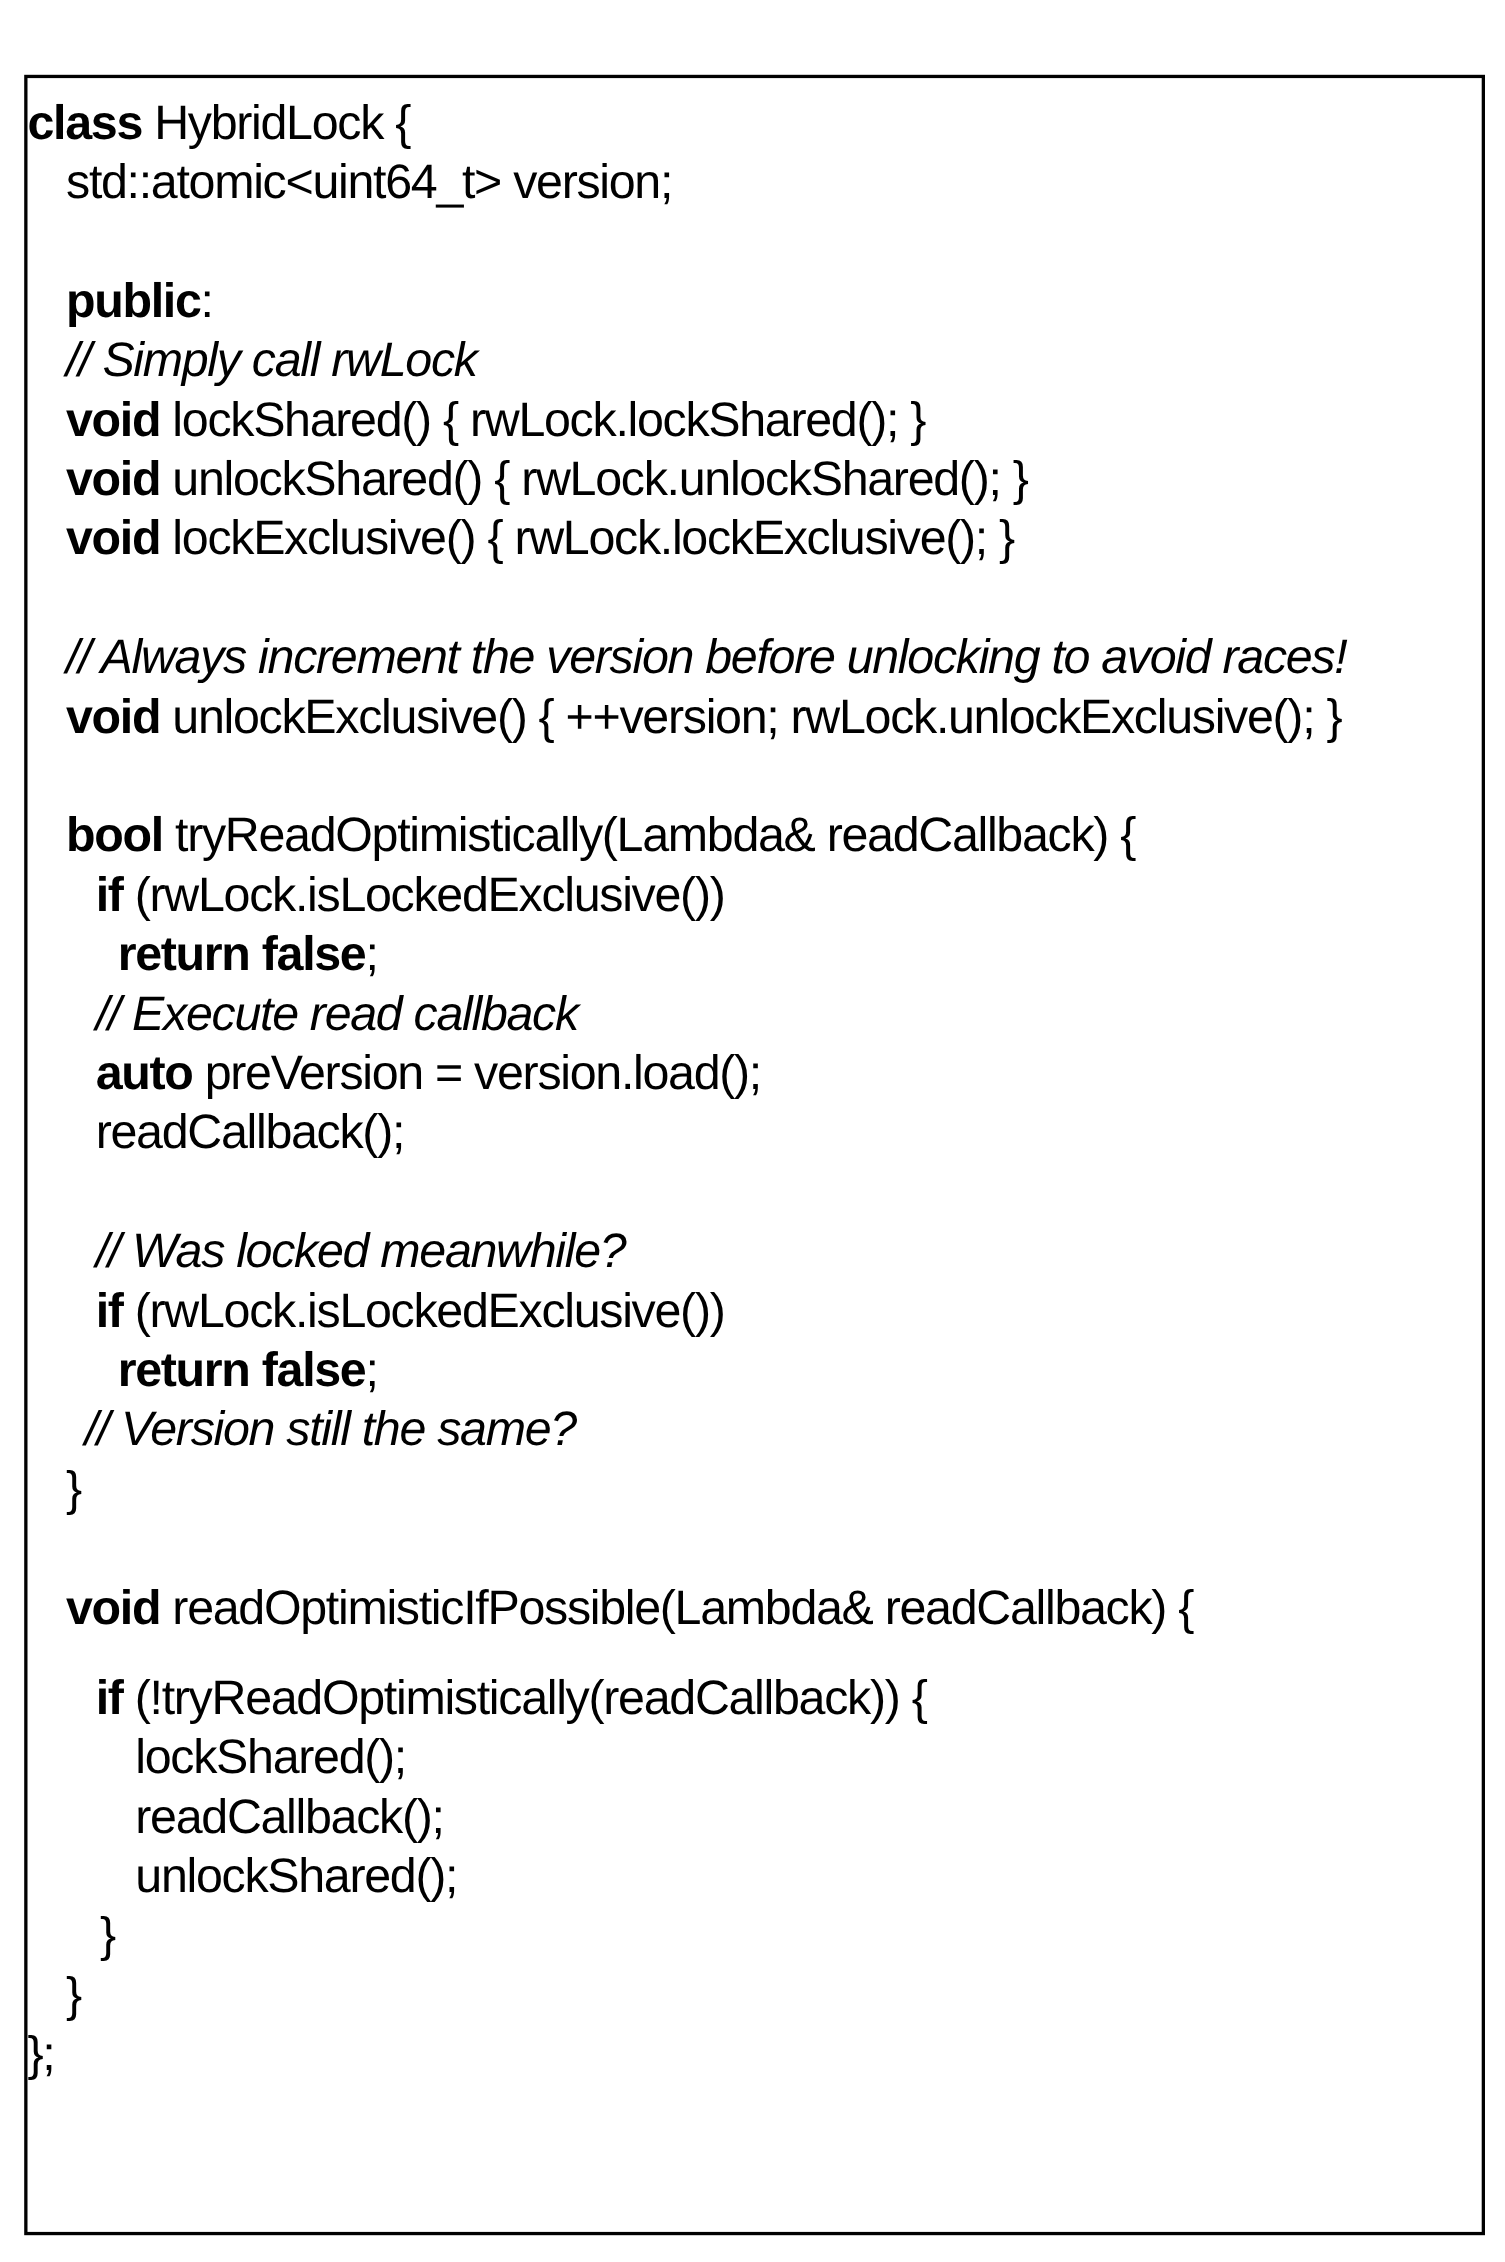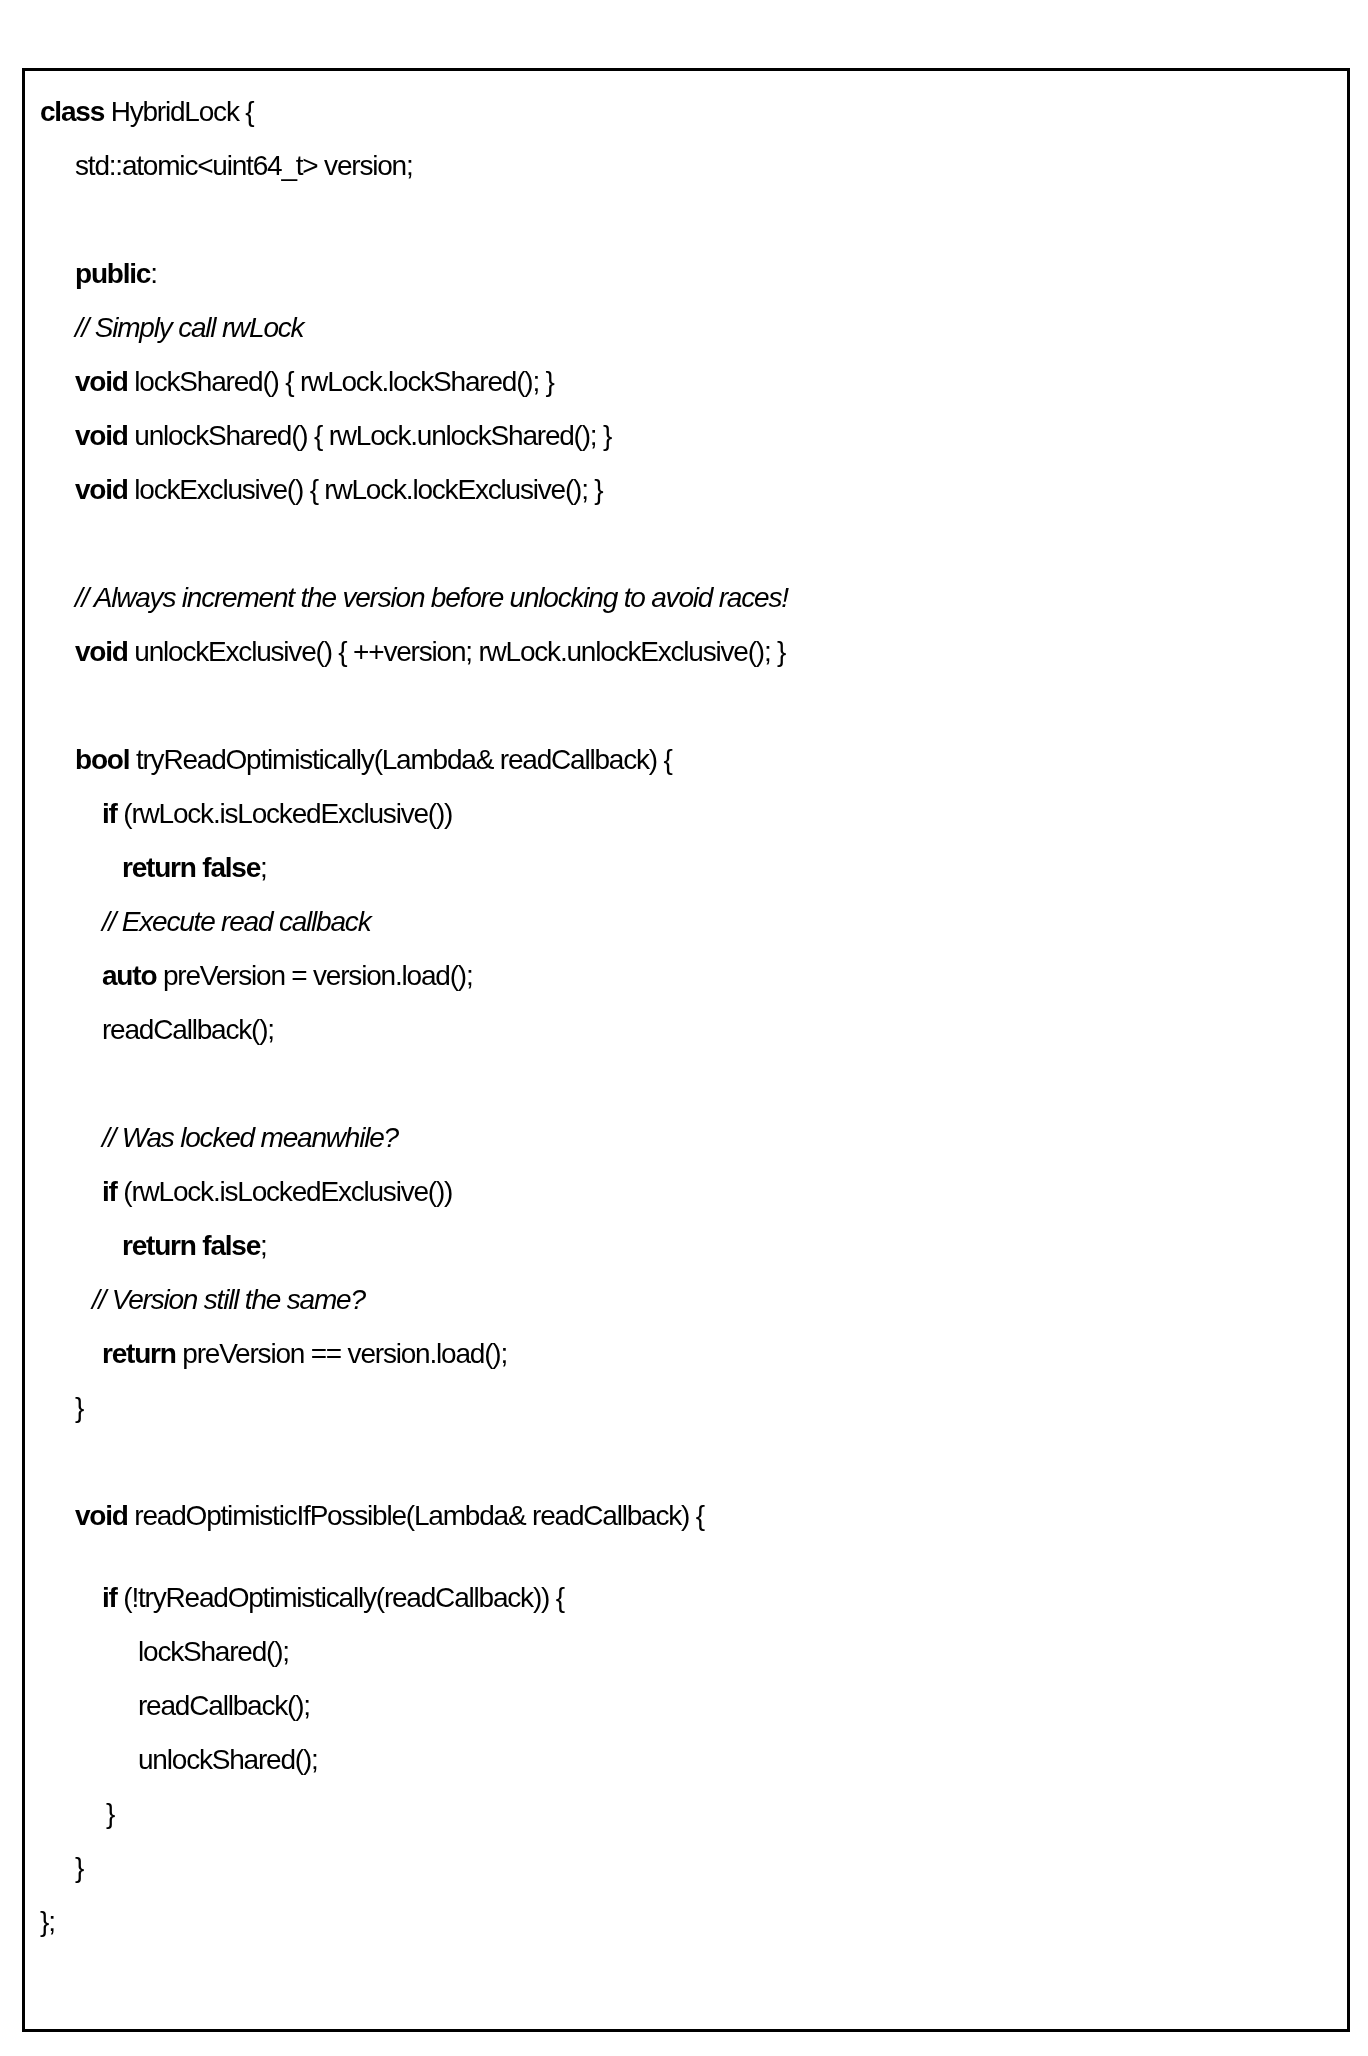--- a/index.html
+++ b/index.html
@@ -28,23 +28,23 @@
     position: absolute;
     left: 22px;
     top: 68px;
     width: 1328px;
     height: 1964px;
     box-sizing: border-box;
     border: 3px solid #000000;
     background: #ffffff;
   }
   .code {
-    padding: 14px 8px 0 15px;
+    padding: 14px 8px 0 0;
     font-family: "Liberation Sans", sans-serif;
-    font-size: 28px;
+    font-size: 44px;
     letter-spacing: -1.2px;
     line-height: 54px;
     color: #000000;
   }
   .code-line {
     height: 54px;
     white-space: pre;
   }
   .tok-k { font-weight: 700; }
   .tok-c { font-style: italic; }
@@ -75,21 +75,20 @@
       <div class="code-line" style="padding-left: 62px;"><span class="tok-k">if </span><span class="tok-p">(rwLock.isLockedExclusive())</span></div>
       <div class="code-line" style="padding-left: 82px;"><span class="tok-k">return false</span><span class="tok-p">;</span></div>
       <div class="code-line" style="padding-left: 62px;"><span class="tok-c">// Execute read callback</span></div>
       <div class="code-line" style="padding-left: 62px;"><span class="tok-k">auto </span><span class="tok-p">preVersion = version.load();</span></div>
       <div class="code-line" style="padding-left: 62px;"><span class="tok-p">readCallback();</span></div>
       <div class="code-line" style="padding-left: 0px;"></div>
       <div class="code-line" style="padding-left: 62px;"><span class="tok-c">// Was locked meanwhile?</span></div>
       <div class="code-line" style="padding-left: 62px;"><span class="tok-k">if </span><span class="tok-p">(rwLock.isLockedExclusive())</span></div>
       <div class="code-line" style="padding-left: 82px;"><span class="tok-k">return false</span><span class="tok-p">;</span></div>
       <div class="code-line" style="padding-left: 52px;"><span class="tok-c">// Version still the same?</span></div>
-      <div class="code-line" style="padding-left: 62px;"><span class="tok-k">return </span><span class="tok-p">preVersion == version.load();</span></div>
       <div class="code-line" style="padding-left: 35px;"><span class="tok-p">}</span></div>
       <div class="code-line" style="padding-left: 0px;"></div>
       <div class="code-line" style="padding-left: 35px;"><span class="tok-k">void </span><span class="tok-p">readOptimisticIfPossible(Lambda&amp; readCallback) {</span></div>
       <div class="code-line" style="padding-left: 62px; margin-top: 28px;"><span class="tok-k">if </span><span class="tok-p">(!tryReadOptimistically(readCallback)) {</span></div>
       <div class="code-line" style="padding-left: 98px;"><span class="tok-p">lockShared();</span></div>
       <div class="code-line" style="padding-left: 98px;"><span class="tok-p">readCallback();</span></div>
       <div class="code-line" style="padding-left: 98px;"><span class="tok-p">unlockShared();</span></div>
       <div class="code-line" style="padding-left: 66px;"><span class="tok-p">}</span></div>
       <div class="code-line" style="padding-left: 35px;"><span class="tok-p">}</span></div>
       <div class="code-line" style="padding-left: 0px;"><span class="tok-p">};</span></div>

